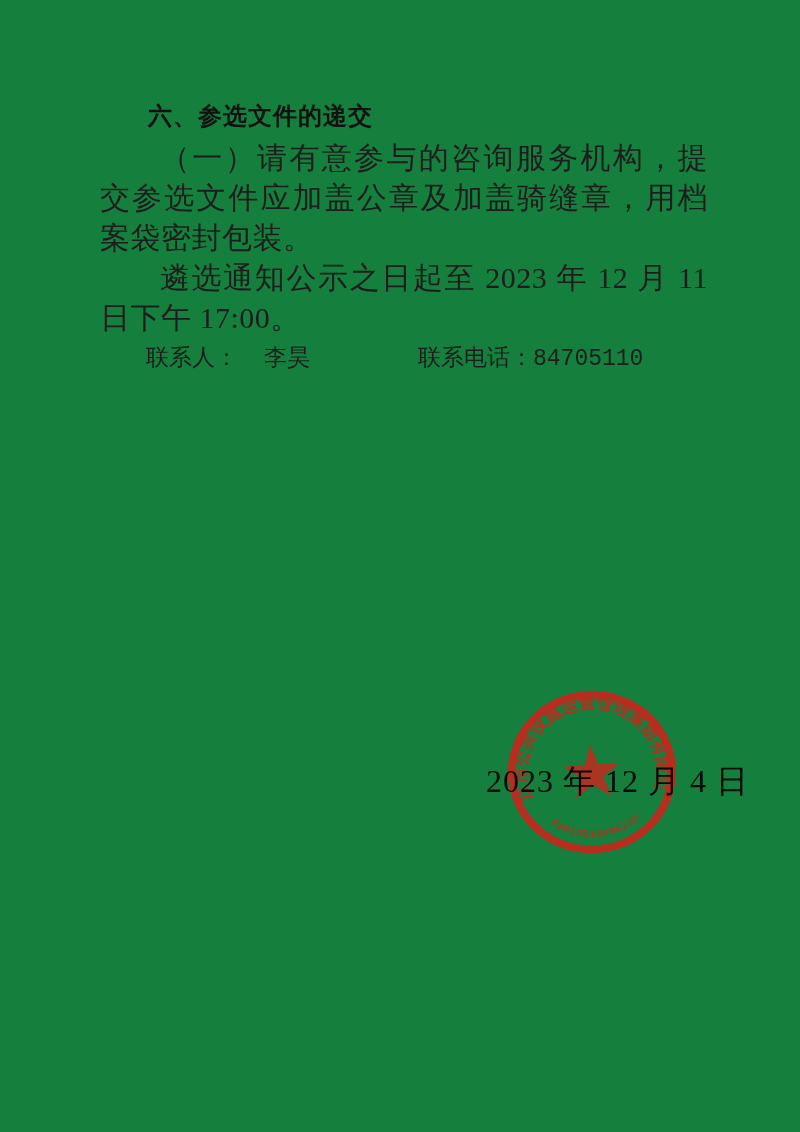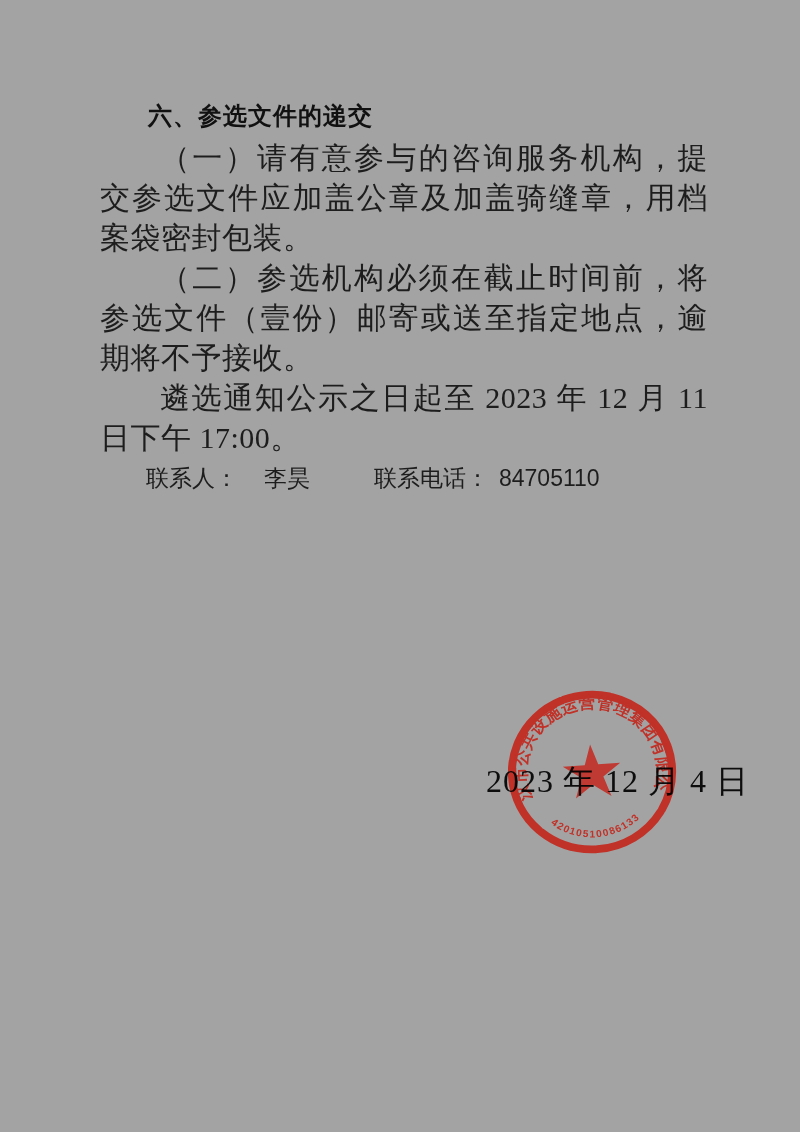--- a/index.html
+++ b/index.html
@@ -7,21 +7,21 @@
   body {
     width: 800px;
     height: 1132px;
     position: relative;
     font-family: "Liberation Serif", serif;
     overflow: hidden;
   }
   .page {
     position: absolute;
     inset: 0;
-    background: #a3a3a3;
+    background: #15803d;
   }
   .text-block {
     position: absolute;
     left: 100px;
     top: 94px;
     width: 608px;
     color: #1d1d1d;
   }
   .heading {
     font-family: "Liberation Sans", sans-serif;
@@ -39,22 +39,22 @@
     text-align: justify;
     letter-spacing: 0.5px;
   }
   .contact {
     font-size: 23px;
     line-height: 40px;
     text-indent: 2em;
     white-space: nowrap;
   }
   .contact .person-name { margin-left: 26px; }
-  .contact .phone-label { margin-left: 64px; }
-  .contact .phone-number { margin-left: 10px; font-family: Liberation Sans, sans-serif; }
+  .contact .phone-label { margin-left: 108px; }
+  .contact .phone-number { font-family: Liberation Mono, monospace; }
   .attachment {
     margin-top: 40px;
     font-size: 23px;
     line-height: 42px;
     text-indent: 2em;
     text-align: justify;
     letter-spacing: 0.5px;
   }
   .stamp-wrap {
     position: absolute;
@@ -94,21 +94,20 @@
 </style>
 </head>
 <body>
 
 <div class="page">
 
   <div class="text-block">
     <div class="heading">六、参选文件的递交</div>
 
     <p class="para">（一）请有意参与的咨询服务机构，提交参选文件应加盖公章及加盖骑缝章，用档案袋密封包装。</p>
-    <p class="para">（二）参选机构必须在截止时间前，将参选文件（壹份）邮寄或送至指定地点，逾期将不予接收。</p>
     <p class="para">遴选通知公示之日起至 2023 年 12 月 11 日下午 17:00。</p>
 
     <p class="contact">
       <span>联系人：</span><span class="person-name">李昊</span><span class="phone-label">联系电话：</span><span class="phone-number">84705110</span>
     </p>
 
   </div>
 
   <div class="stamp-wrap">
     <svg viewBox="0 0 200 200" preserveAspectRatio="none">

